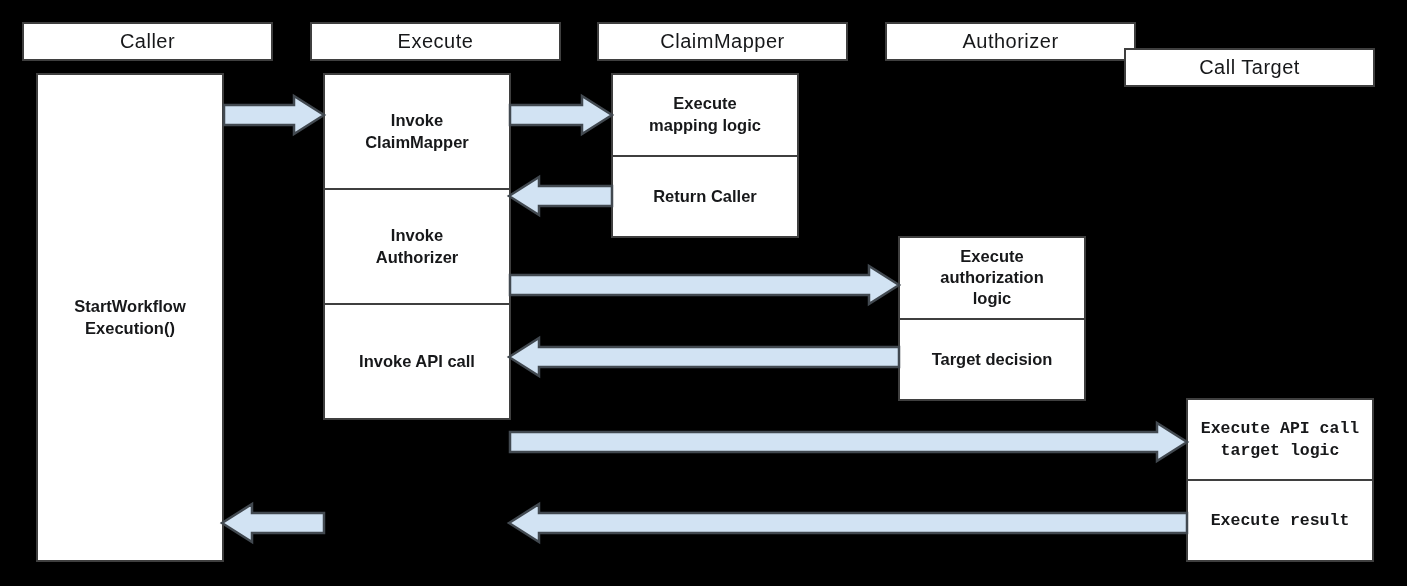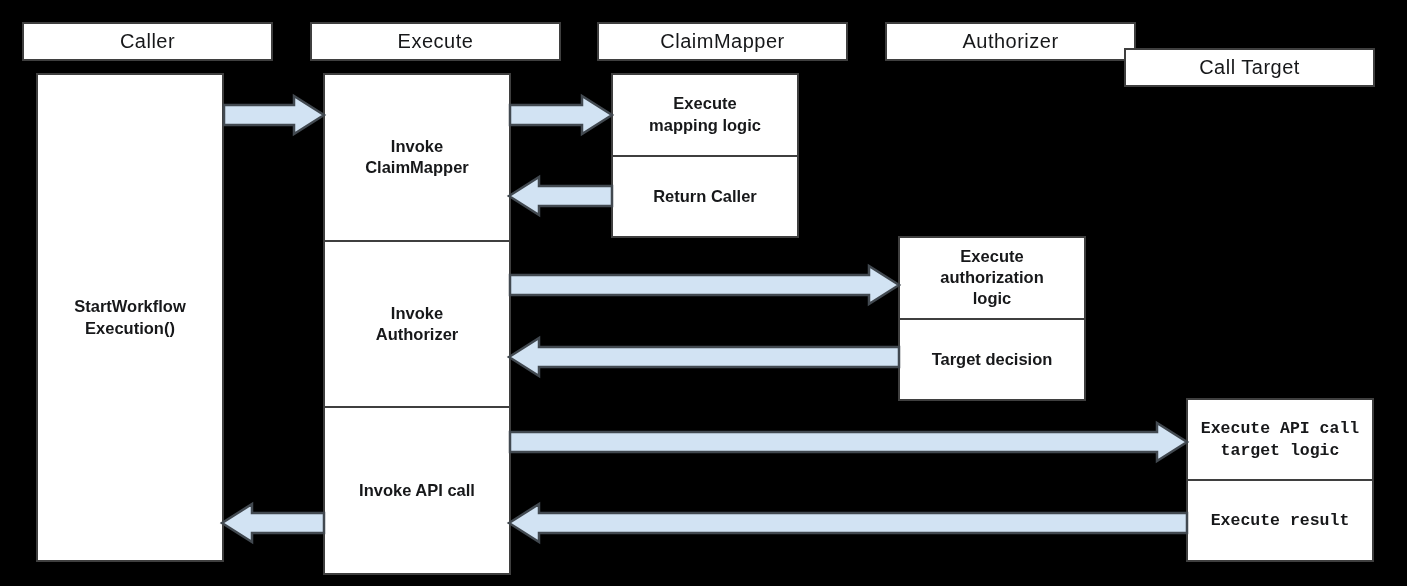--- a/index.html
+++ b/index.html
@@ -32,21 +32,21 @@
   .lh-calltarget{left:1124px;margin-top:26px;}
 
   .activation{
     position:absolute;
     background:var(--box-fill);
     border:2px solid var(--box-border);
     box-sizing:border-box;
     display:flex;flex-direction:column;
   }
   .act-caller{left:36px;top:73px;width:188px;height:489px;}
-  .act-frontend{left:323px;top:73px;width:188px;height:502px;}
+  .act-frontend{left:323px;top:73px;width:188px;height:347px;}
   .act-claimmapper{left:611px;top:73px;width:188px;height:165px;}
   .act-authorizer{left:898px;top:236px;width:188px;height:165px;}
   .act-calltarget{left:1186px;top:398px;width:188px;height:164px;font-family:Liberation Mono, monospace;}
 
   .section{
     flex:1;
     display:flex;align-items:center;justify-content:center;
     text-align:center;
     font-size:16.5px;font-weight:700;line-height:1.3;
     white-space:pre-line;

